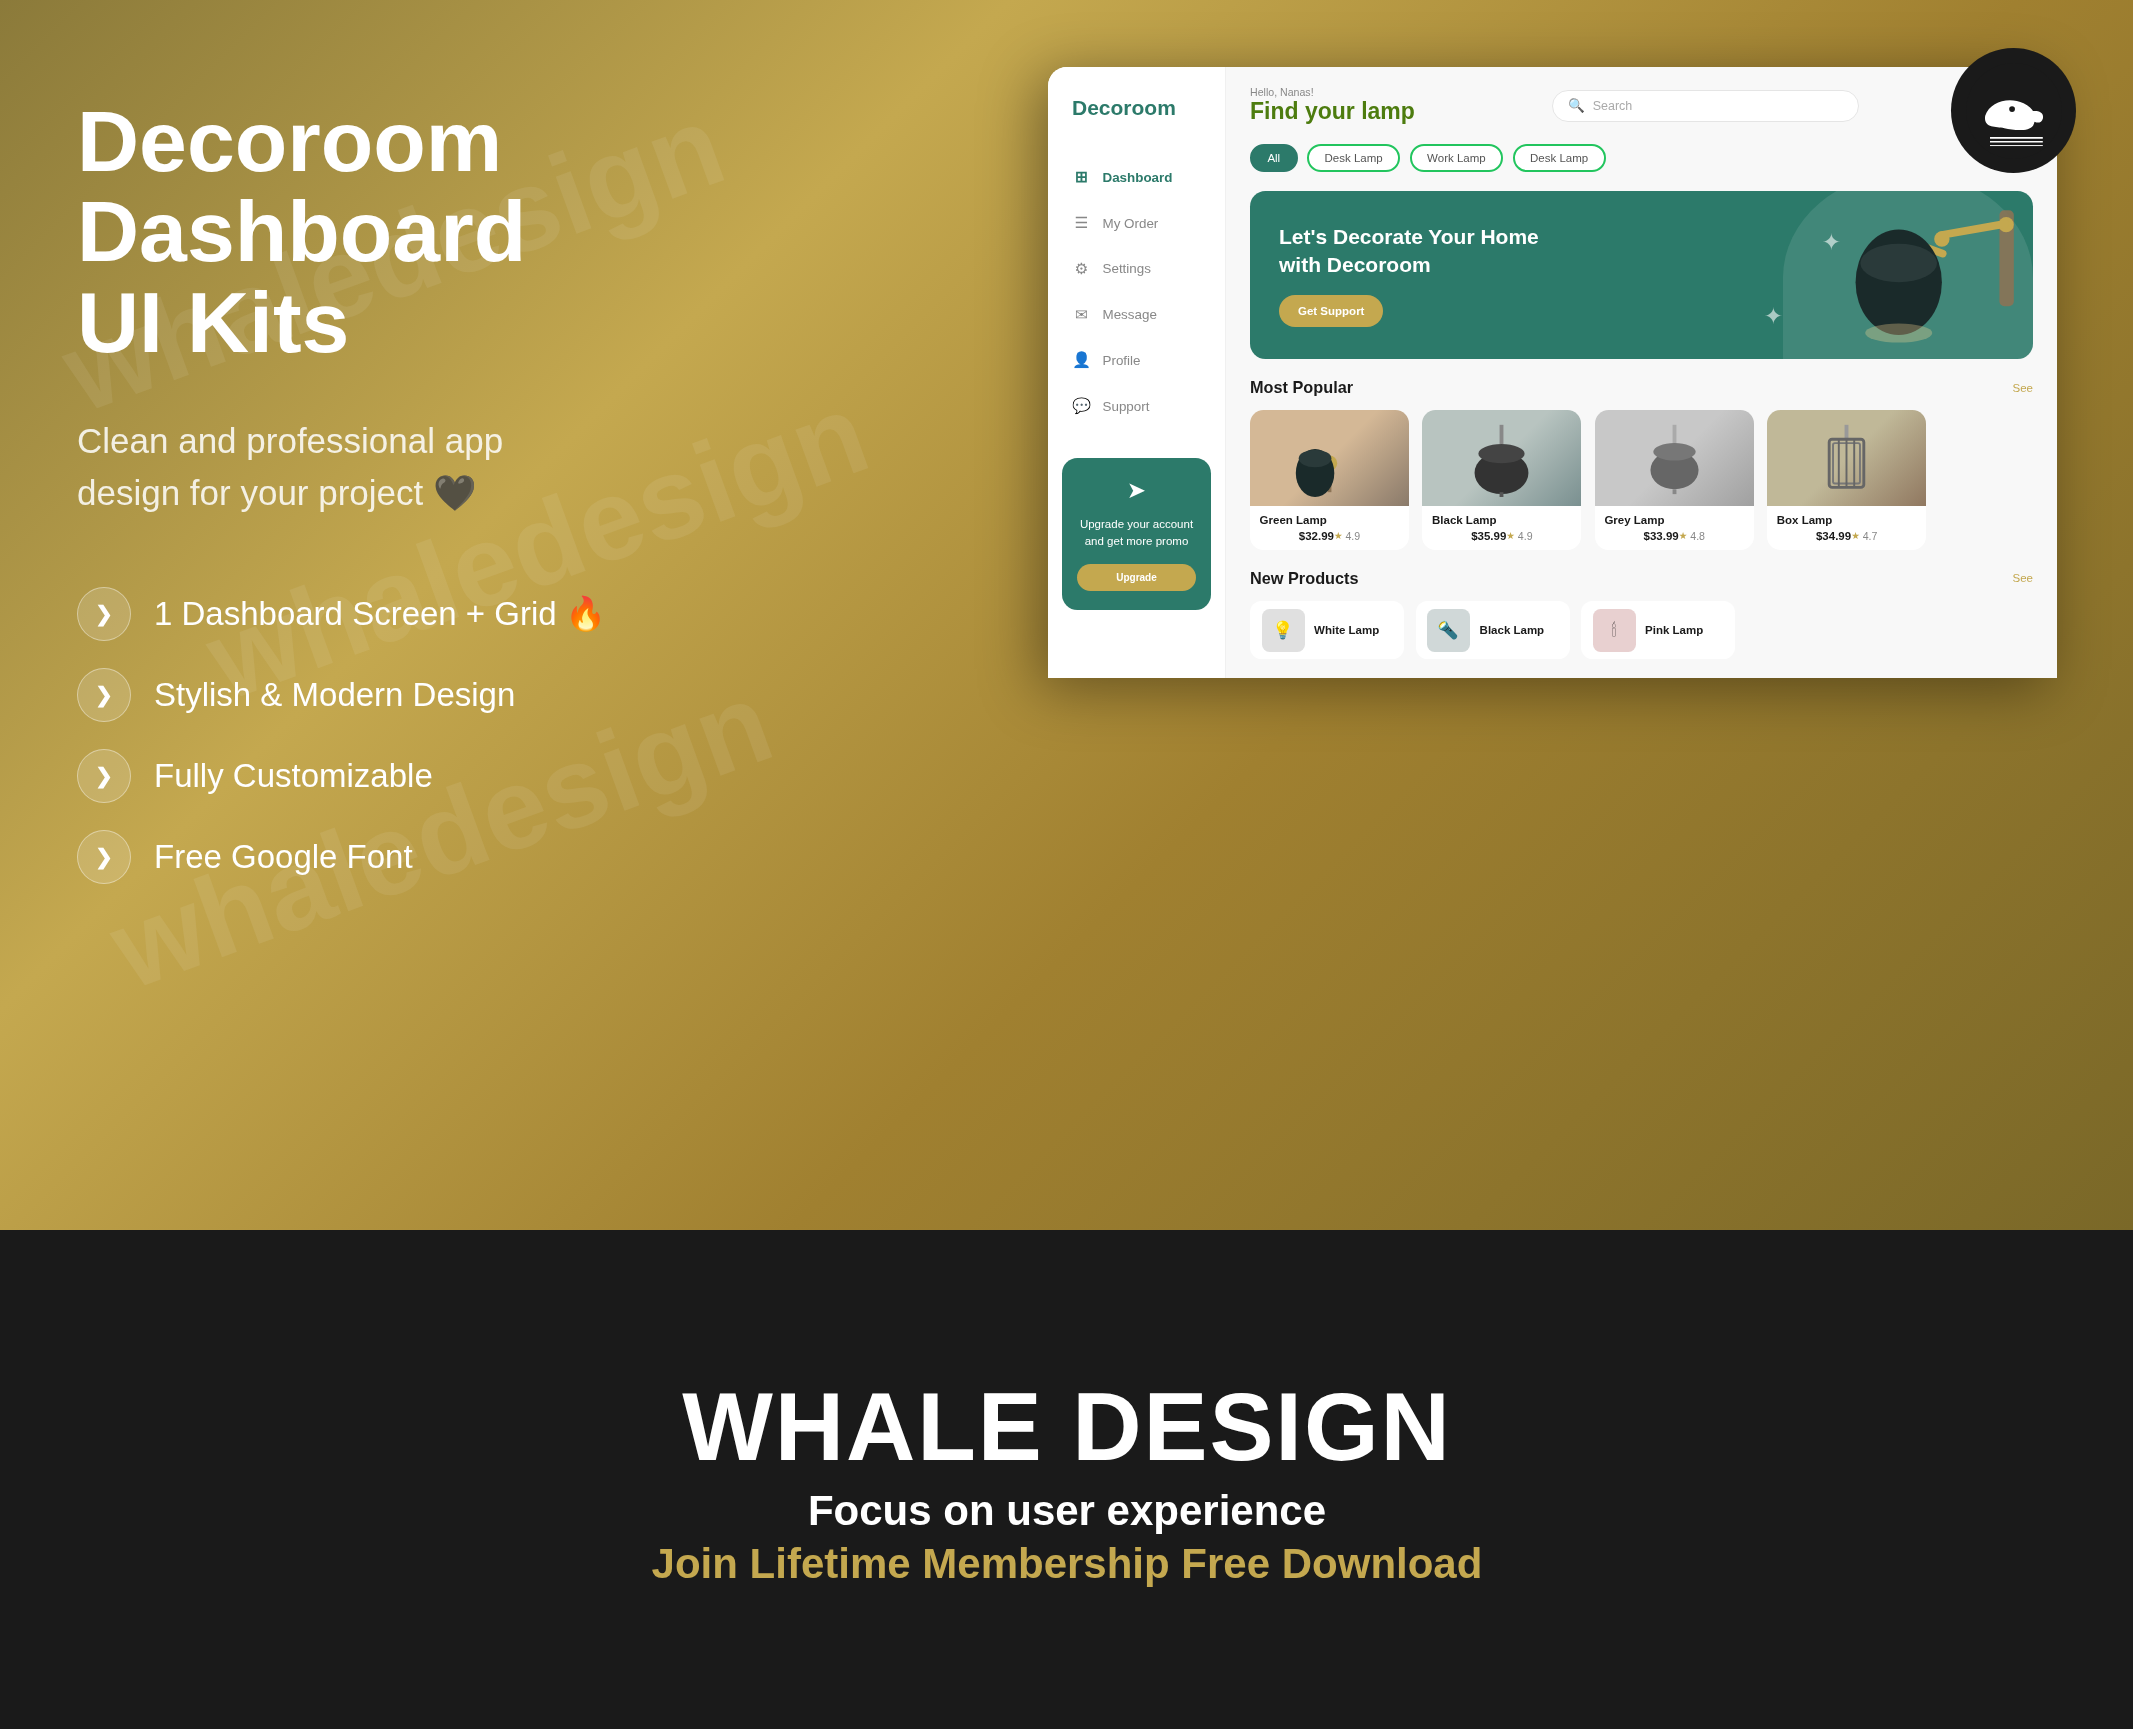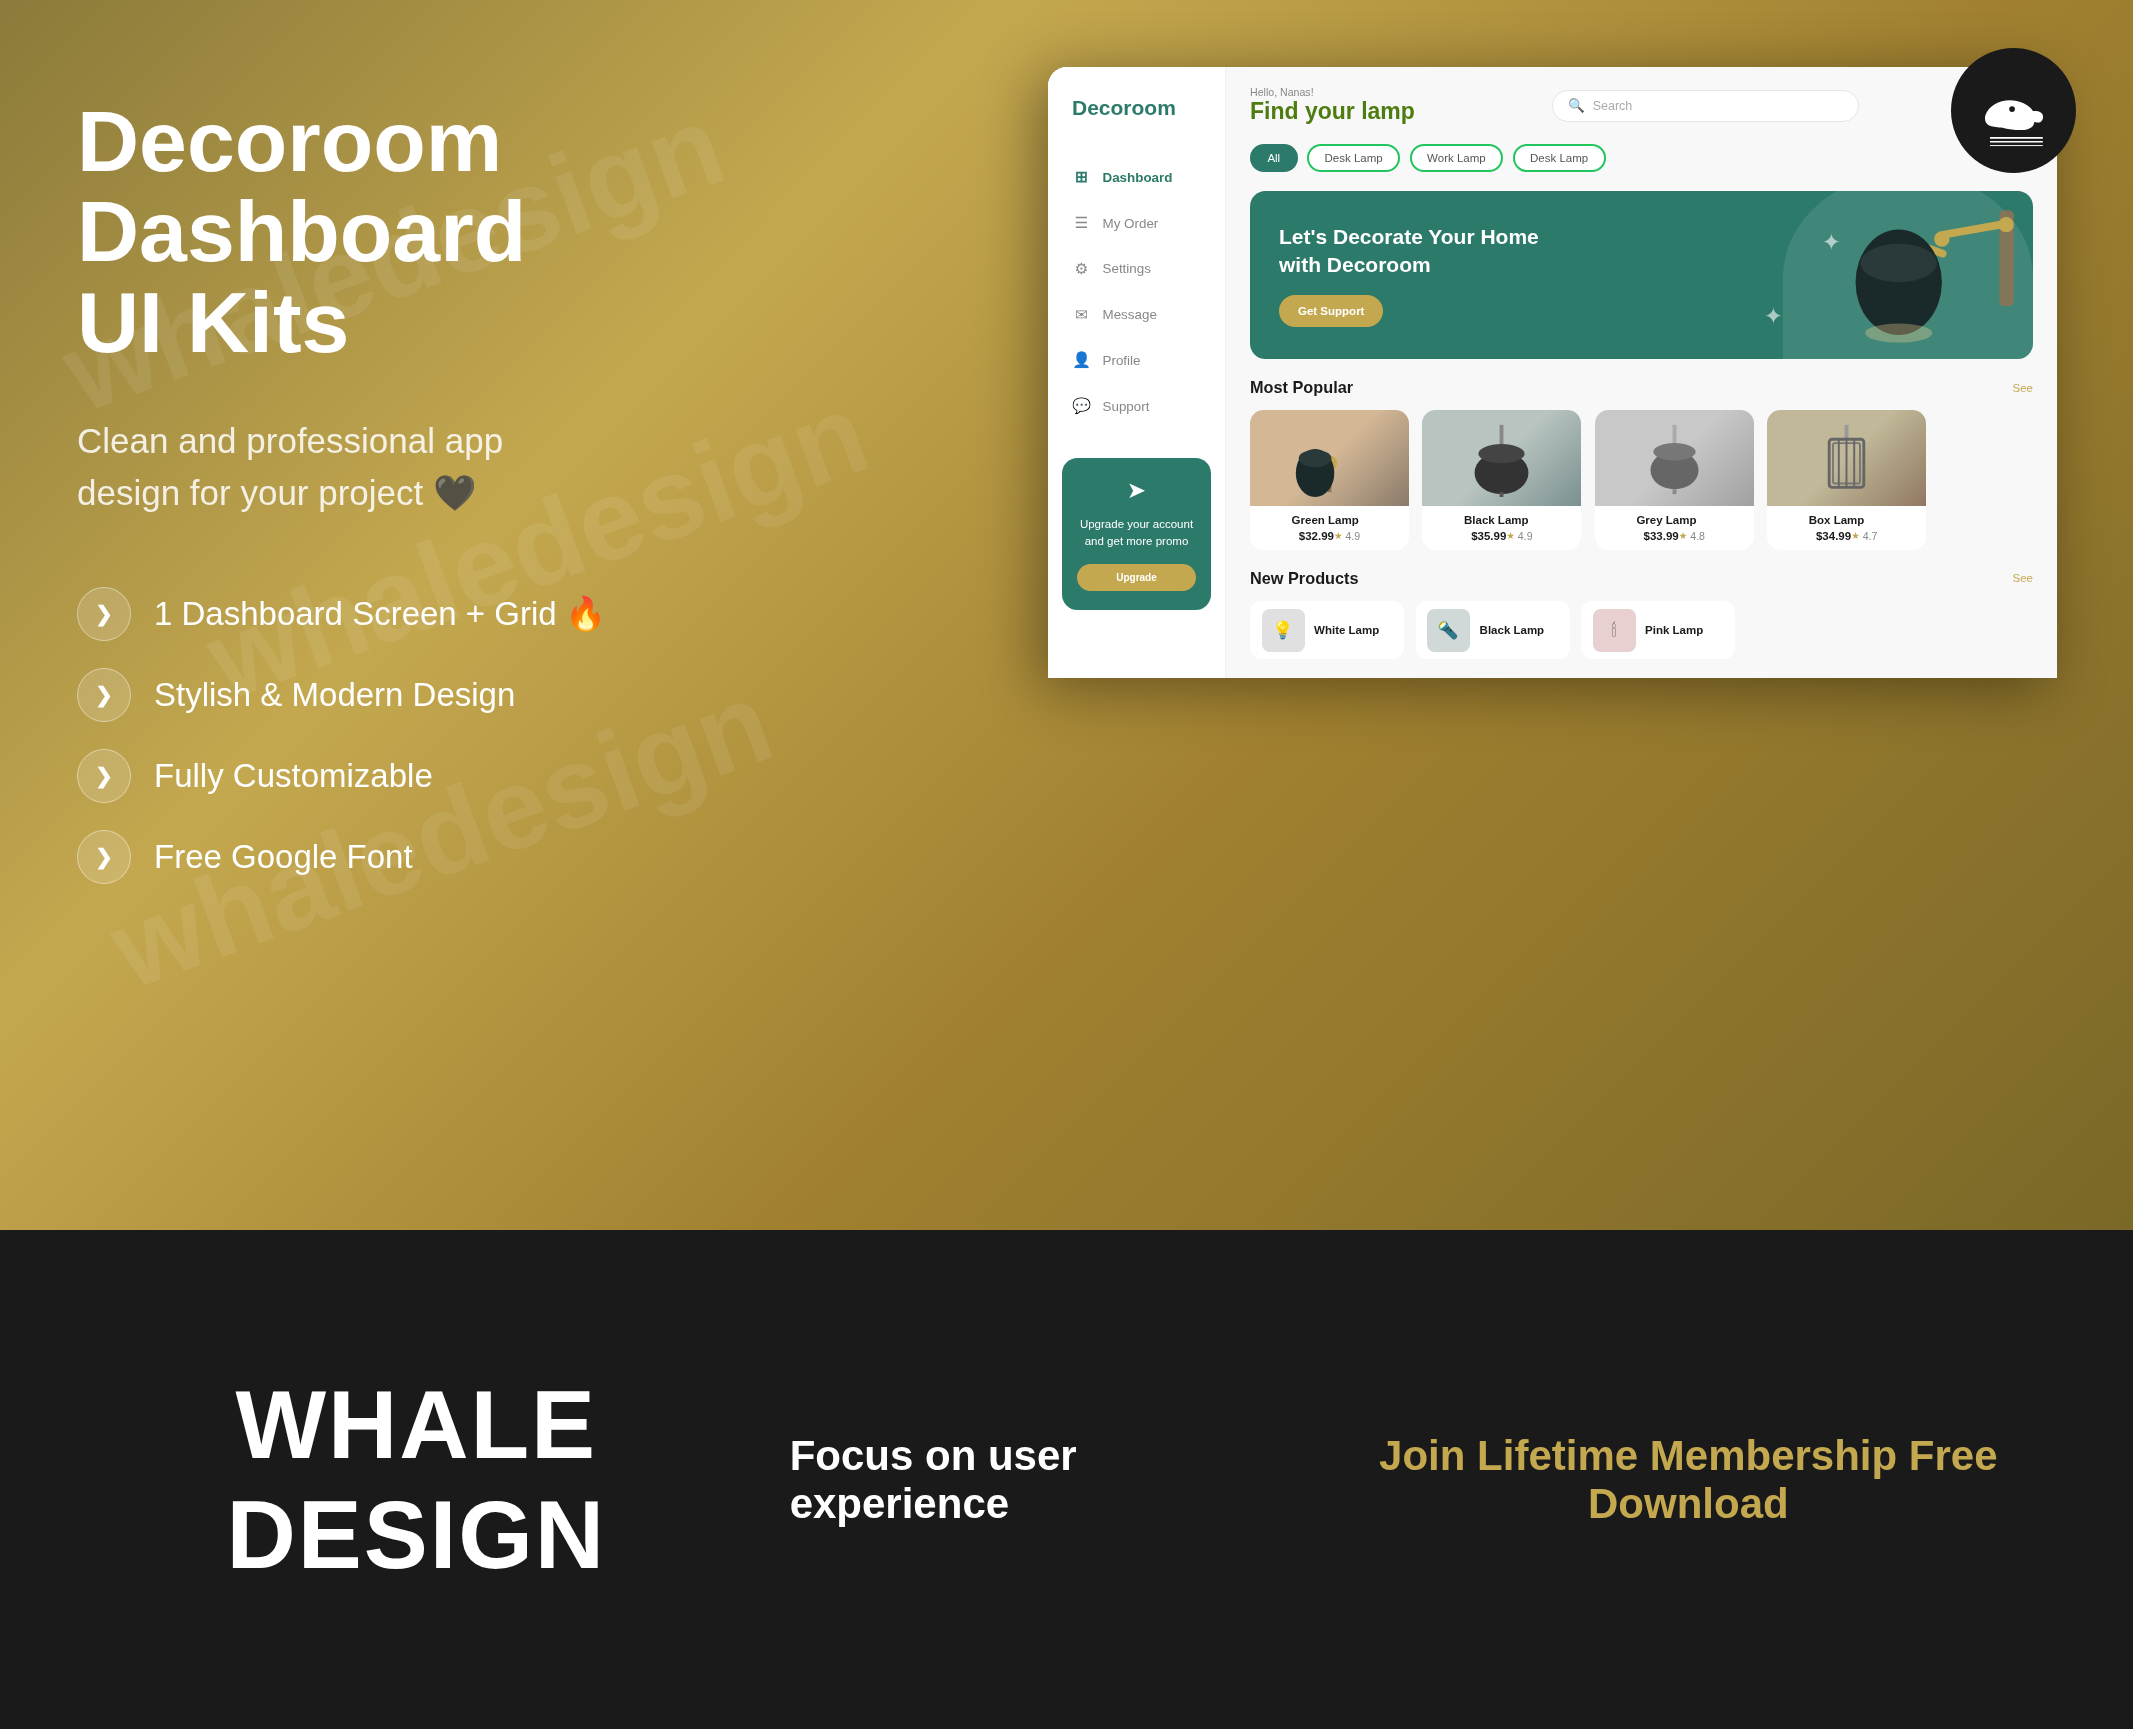--- a/index.html
+++ b/index.html
@@ -381,21 +381,20 @@
 
     .product-info {
       padding: 7.7px 9.6px;
     }
 
     .product-name {
       font-size: 11.5px;
       font-weight: 700;
       color: #1a1a1a;
       margin-bottom: 3.8px;
-      margin-left: 32px;
     }
 
     .product-meta {
       display: flex;
       align-items: center;
       justify-content: center;
     }
 
     .product-price {
       font-size: 11.5px;
@@ -463,21 +462,21 @@
       z-index: 20;
       overflow: hidden;
     }
 
     
     .bottom-section {
       width: 100%;
       height: 500px;
       background: #1a1a1a;
       display: flex;
-      flex-direction: row;
+      flex-direction: column;
       align-items: center;
       justify-content: center;
       gap: 5px;
       padding: 48px;
     }
 
     .whale-design-title {
       font-size: 96px;
       font-weight: 900;
       color: #ffffff;

